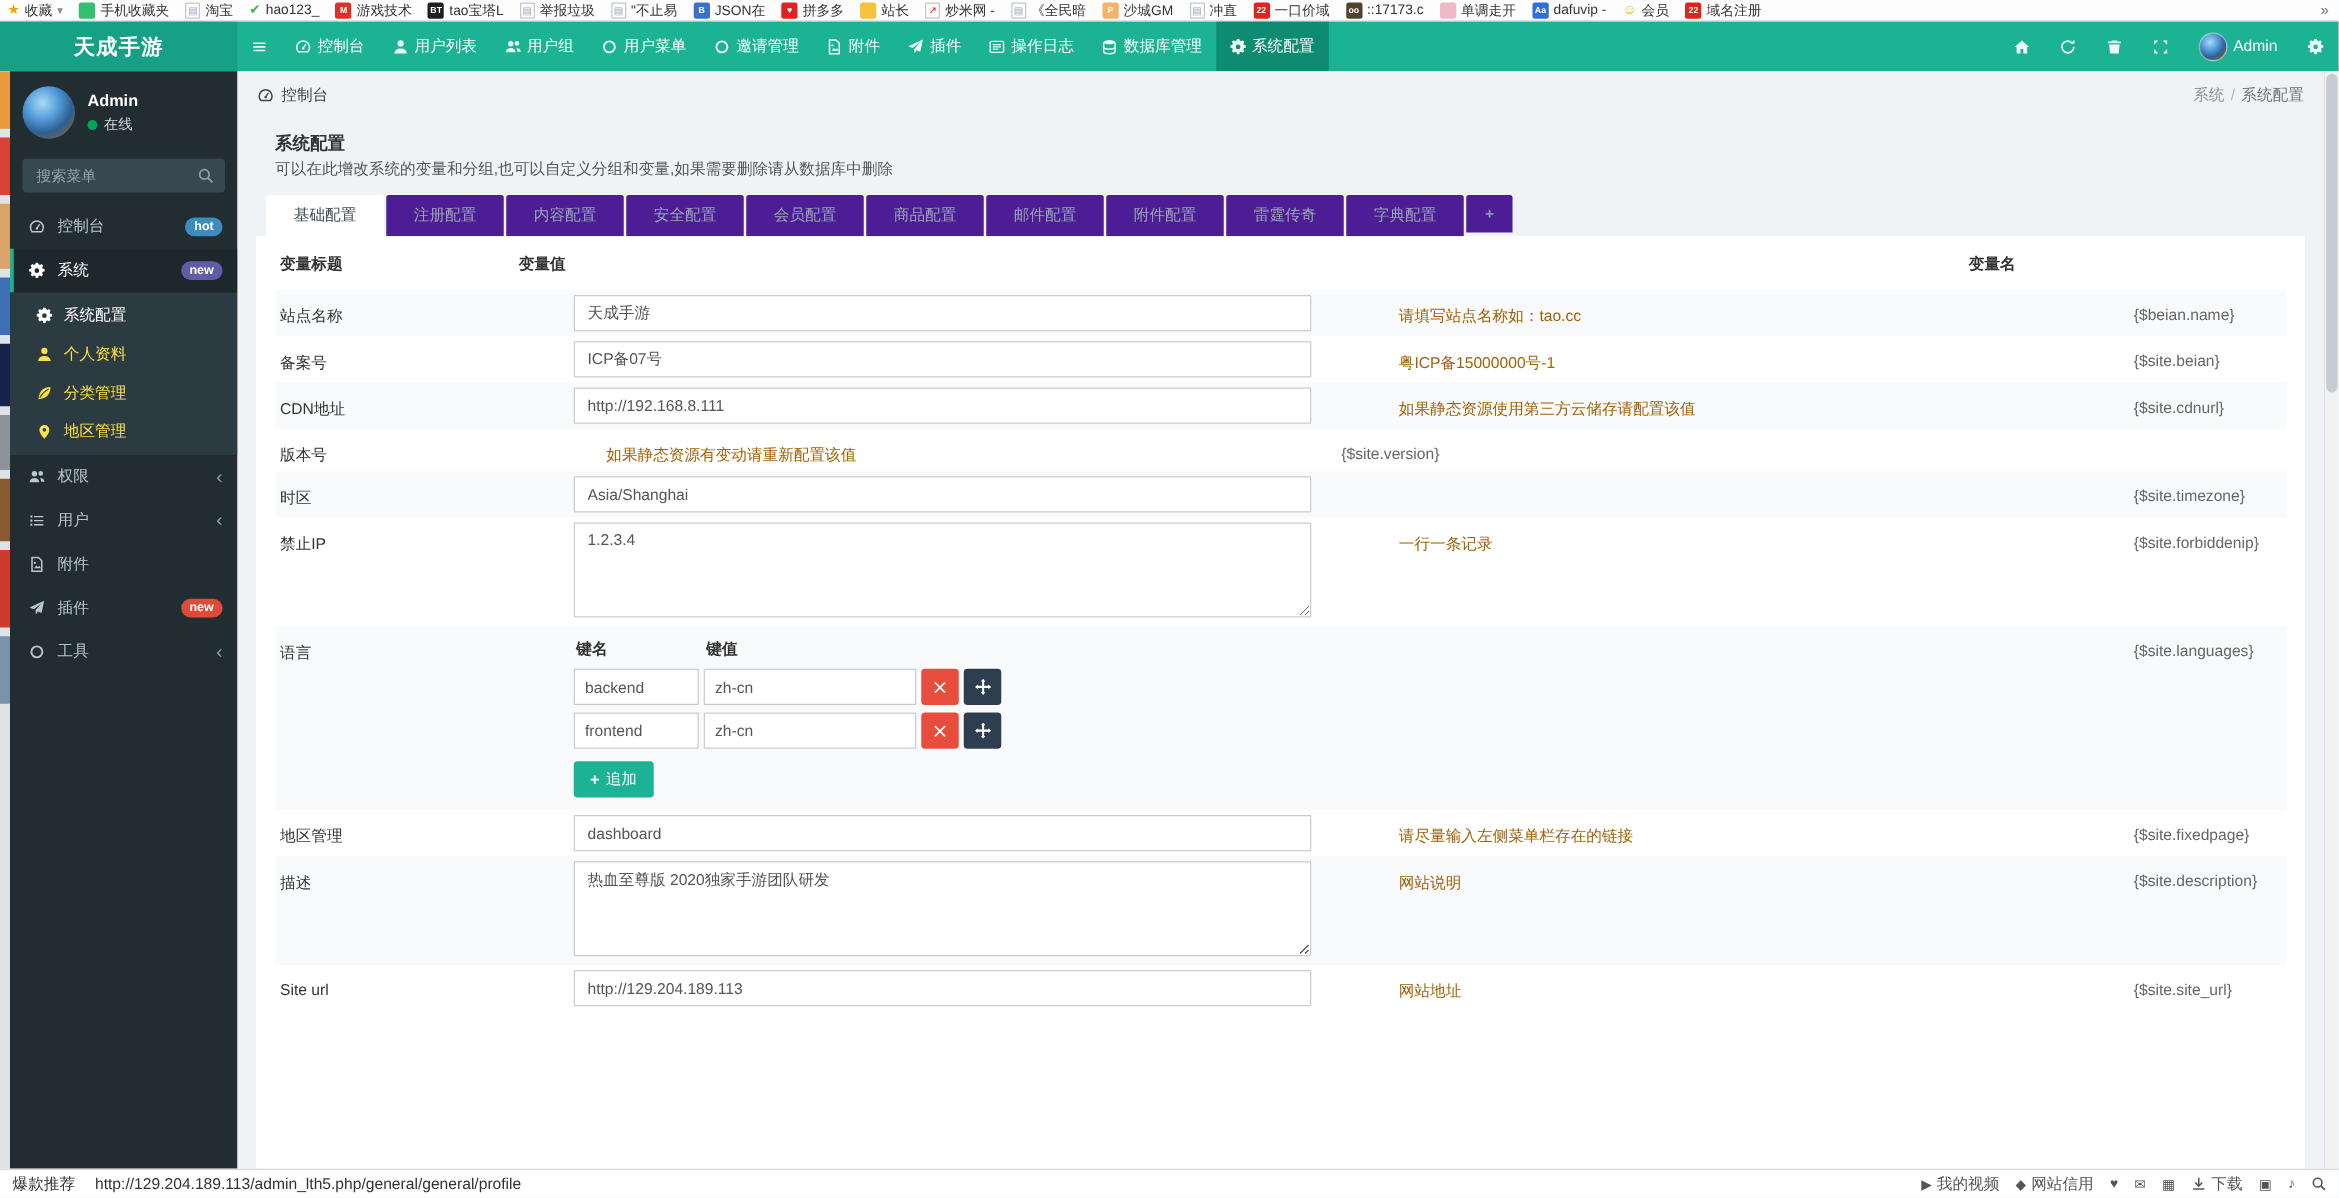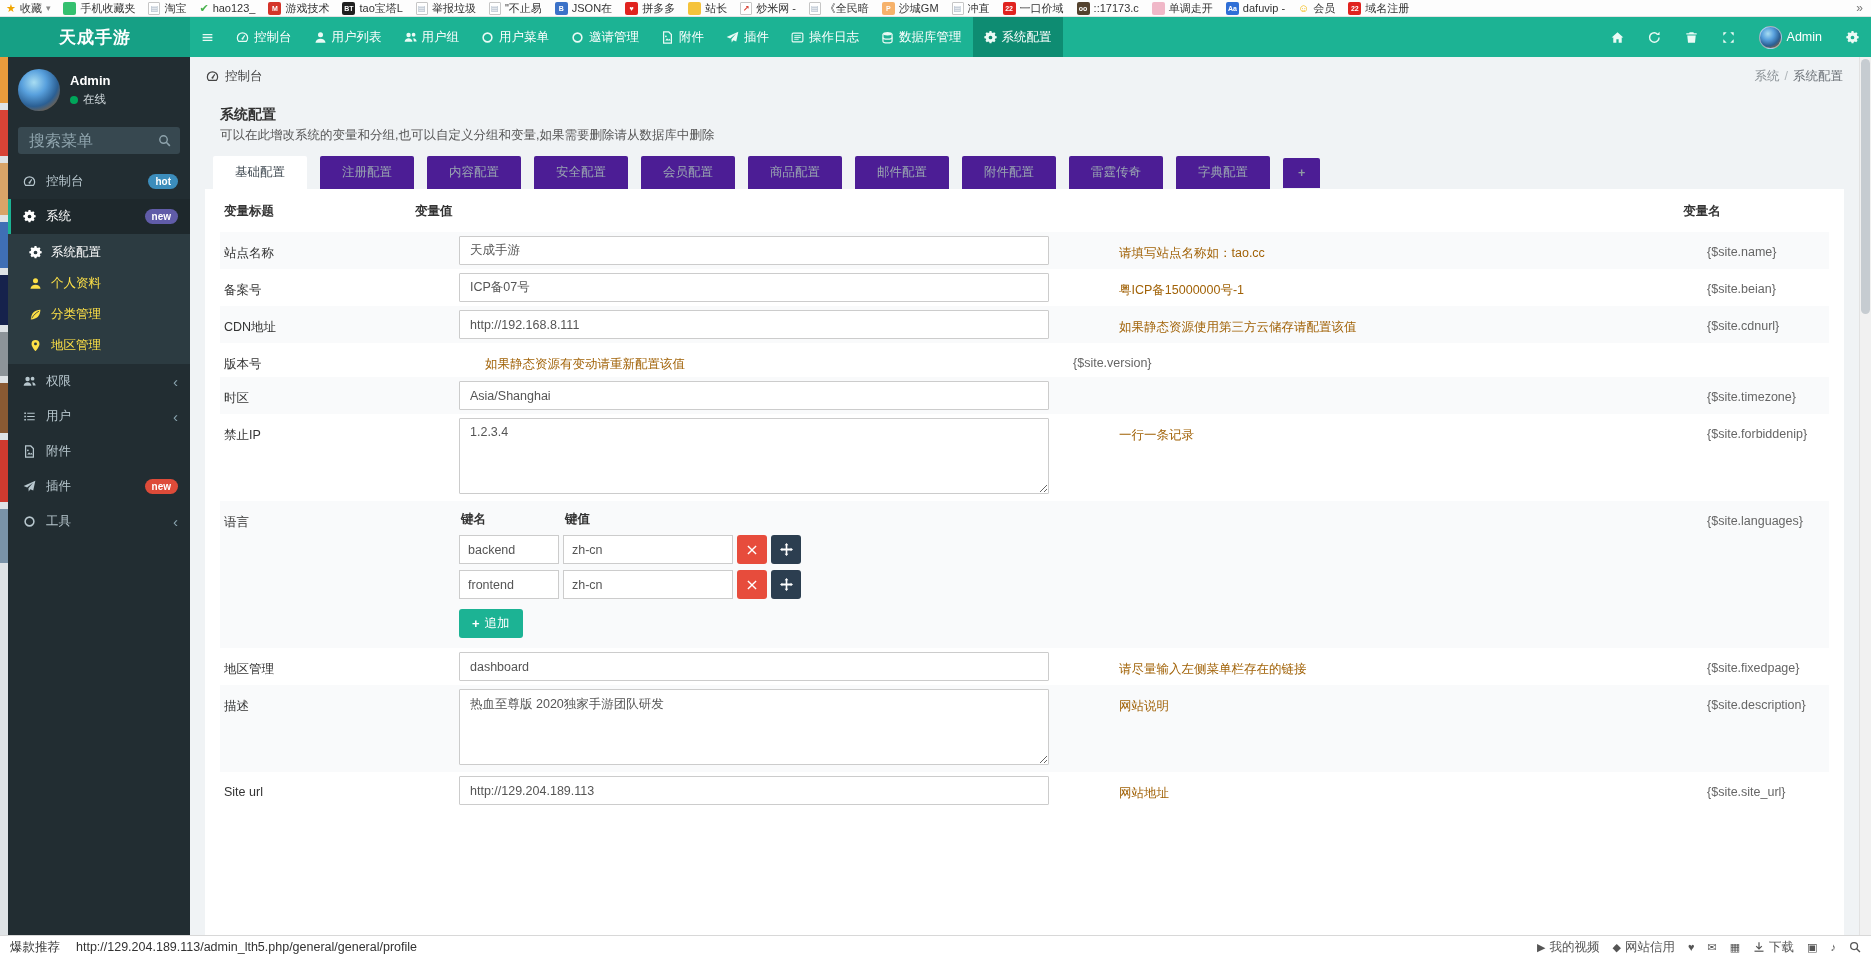--- a/index.html
+++ b/index.html
@@ -46,21 +46,21 @@
   .sidebar { position:absolute; left:8px; top:57px; width:182px; bottom:23px; background:#222d32; }
   .user-panel { display:flex; gap:10px; padding:12px 10px 10px; }
   .user-avatar { width:42px; height:42px; border-radius:50%; flex:none;
     background:radial-gradient(circle at 38% 32%, #a8ddf2 0%, #58a0dd 32%, #2b5f93 62%, #7a6248 82%, #443627 100%); }
   .user-name { color:#fff; font-weight:bold; font-size:13px; margin-top:4px; }
   .user-status { color:#d2dade; font-size:11.5px; margin-top:4px; display:flex; align-items:center; gap:5px; }
   .dot { width:8px; height:8px; border-radius:50%; background:#00a65a; display:inline-block; }
   .sidebar-search { margin:6px 10px 10px; background:#374850; border-radius:3px; height:27px;
     display:flex; align-items:center; padding:0 9px; }
   .sidebar-search input { flex:1; background:transparent; border:none; outline:none; color:#cfd8dc;
-    font-size:16px; min-width:0; font-family:Liberation Sans, sans-serif; }
+    font-size:12px; min-width:0; font-family:Liberation Sans, sans-serif; }
   .sidebar-search input::placeholder { color:#8fa4ad; }
   .sidebar-search .ico { color:#8fa4ad; }
   .side-menu { font-size:12.5px; }
   .side-item { height:35px; display:flex; align-items:center; gap:9px; padding:0 12px 0 11px;
     color:#b8c7ce; border-left:3px solid transparent; cursor:pointer; }
   .side-item.p-active { background:#1e282c; border-left-color:#1cb394; color:#fff; }
   .side-item .ico { color:inherit; width:15px; }
   .submenu { background:#2c3b41; padding:3px 0; }
   .sub-item { height:31px; display:flex; align-items:center; gap:9px; padding:0 12px 0 21px;
     color:#fde047; cursor:pointer; }
@@ -73,34 +73,34 @@
     display:flex; flex-direction:column; }
   .breadcrumb-row { display:flex; justify-content:space-between; align-items:center; padding:11px 16px 9px; font-size:12.5px; }
   .breadcrumb-left { display:flex; align-items:center; gap:6px; color:#444; cursor:pointer; }
   .breadcrumb-right { color:#8a9196; }
   .breadcrumb-right .crumb-last { color:#6b7177; }
   .breadcrumb-right .sep { margin:0 5px; color:#b0b6ba; }
 
   .panel { margin:2px 15px 0; flex:1; display:flex; flex-direction:column; min-height:0; }
   .panel-title { font-size:14px; font-weight:bold; color:#333; padding:10px 15px 3px; }
   .panel-sub { font-size:12.5px; color:#555; padding:0 15px 12px; }
-  .tabs { display:flex; gap:13px; padding:0 8px; align-items:center; }
+  .tabs { display:flex; gap:2px; padding:0 8px; align-items:flex-start; }
   .tab { background:#4c1d95; color:#9aa7b1; font-size:12.5px; padding:8px 22px; border-radius:2px 2px 0 0; cursor:pointer; }
   .tab.active { background:#fff; color:#404a52; }
   .tab.add-tab { padding:8px 15px; font-weight:bold; color:#8e9aa4; }
   .tab-content { background:#fff; flex:1; padding:4px 15px 10px; overflow:hidden; }
 
   .frm-header { display:flex; font-size:12.5px; font-weight:bold; color:#333; padding:10px 0 12px; }
   .frm-row { display:flex; align-items:flex-start; padding:4px 0;gap:44px; }
   .frm-row.stripe { background:#f9fafb; }
   .cell-label { width:195px; padding:9px 0 0 4px; color:#333; }
   .cell-value { width:590px; }
   .cell-hint { width:565px; padding:9px 0 0 26px; color:#a16207; }
   .cell-var { flex:1; padding:9px 0 0 5px; color:#666; }
-  .h-label { width:195px; padding-left:4px; } .h-value { width:590px; } .h-hint{ width:565px; } .h-var { flex:1; padding-left:5px;text-align:center; }
+  .h-label { width:195px; padding-left:4px; } .h-value { width:590px; } .h-hint{ width:565px; } .h-var { flex:1; padding-left:5px; }
 
   .frm-input { width:100%; height:29px; border:1px solid #ccc; padding:4px 10px; font-size:12.5px;
     color:#555; background:#fff; font-family:inherit; outline:none; border-radius:1px; }
   .frm-text { width:100%; height:76px; border:1px solid #ccc; padding:6px 10px; font-size:12.5px;
     color:#555; background:#fff; font-family:inherit; outline:none; resize:both; border-radius:1px; }
 
   .kv-head { display:flex; font-weight:bold; color:#333; padding:6px 0 7px; }
   .kv-head .k1 { width:104px; padding-left:2px; } .kv-head .k2 { padding-left:2px; }
   .kv-row { display:flex; gap:4px; margin-bottom:6px; align-items:center; }
   .kv-key { width:100px; height:29px; border:1px solid #ccc; padding:4px 8px; font-size:12.5px; color:#555; outline:none; font-family:inherit;}
@@ -541,21 +541,21 @@
         <span class="h-label">变量标题</span>
         <span class="h-value">变量值</span>
         <span class="h-hint"></span>
         <span class="h-var">变量名</span>
       </div>
       <div id="formRows">
           <div class="frm-row stripe">
             <div class="cell-label">站点名称</div>
             <div class="cell-value"><input class="frm-input" value="天成手游" style=""></div>
             <div class="cell-hint">请填写站点名称如：tao.cc</div>
-            <div class="cell-var">{$site.name}</div>
+            <div class="cell-var">{$beian.name}</div>
           </div>
           <div class="frm-row">
             <div class="cell-label">备案号</div>
             <div class="cell-value"><input class="frm-input" value="ICP备07号" style=""></div>
             <div class="cell-hint">粤ICP备15000000号-1</div>
             <div class="cell-var">{$site.beian}</div>
           </div>
           <div class="frm-row stripe">
             <div class="cell-label">CDN地址</div>
             <div class="cell-value"><input class="frm-input" value="http://192.168.8.111" style=""></div>

